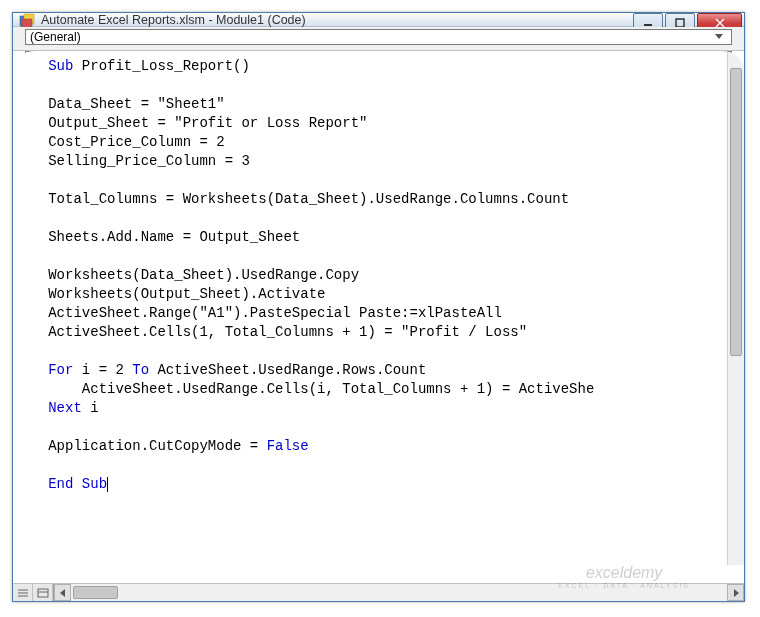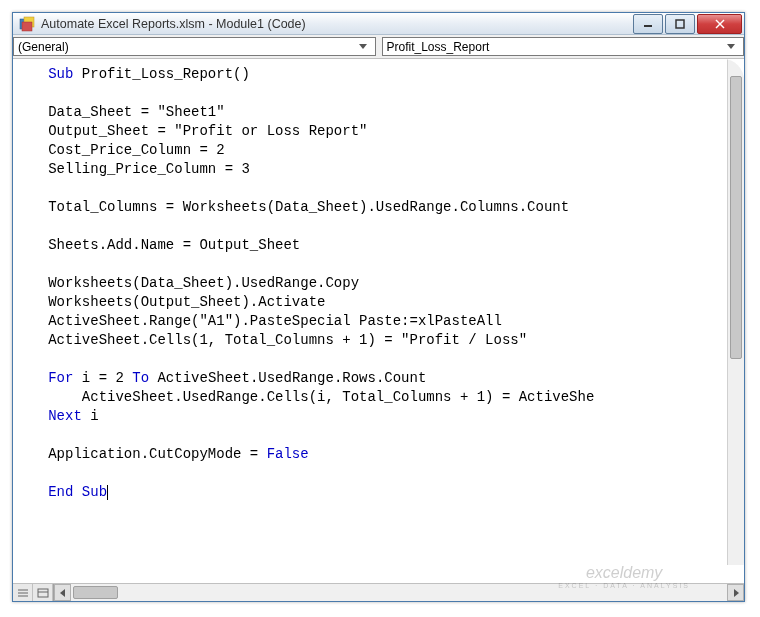--- a/index.html
+++ b/index.html
@@ -14,25 +14,24 @@
     .window {
       width: 733px;
       height: 590px;
       border: 1px solid #4a7aab;
       background: #fff;
       box-shadow: 0 0 3px rgba(0,0,0,0.3);
       display: flex;
       flex-direction: column;
     }
     .titlebar {
-      height: 22px;
+      height: 14px;
       background: linear-gradient(to bottom, #ffffff 0%, #e8eef5 50%, #d8e2ed 100%);
       border-bottom: 1px solid #b0c0d0;
       display: flex;
-      align-items: center;
       padding-left: 6px;
     }
     .titlebar-icon {
       width: 16px;
       height: 16px;
       margin-right: 6px;
       display: flex;
       align-items: center;
       justify-content: center;
     }
@@ -61,23 +60,24 @@
     .win-btn.close {
       width: 45px;
       background: linear-gradient(to bottom, #e89090, #d04040 50%, #c03030);
       border-color: #a02020;
     }
     .win-btn svg { width: 10px; height: 10px; }
     .dropdown-bar {
       height: 24px;
       display: flex;
       gap: 6px;
-      padding: 2px 0;
+      padding: 2px 12px;
       background: #f0f0f0;
       border-bottom: 1px solid #c0c0c0;
+      flex-direction: column;
     }
     .dropdown {
       flex: 1;
       background: #fff;
       border: 1px solid #7a7a7a;
       display: flex;
       align-items: center;
       padding: 0 4px;
       font-size: 12px;
       position: relative;

